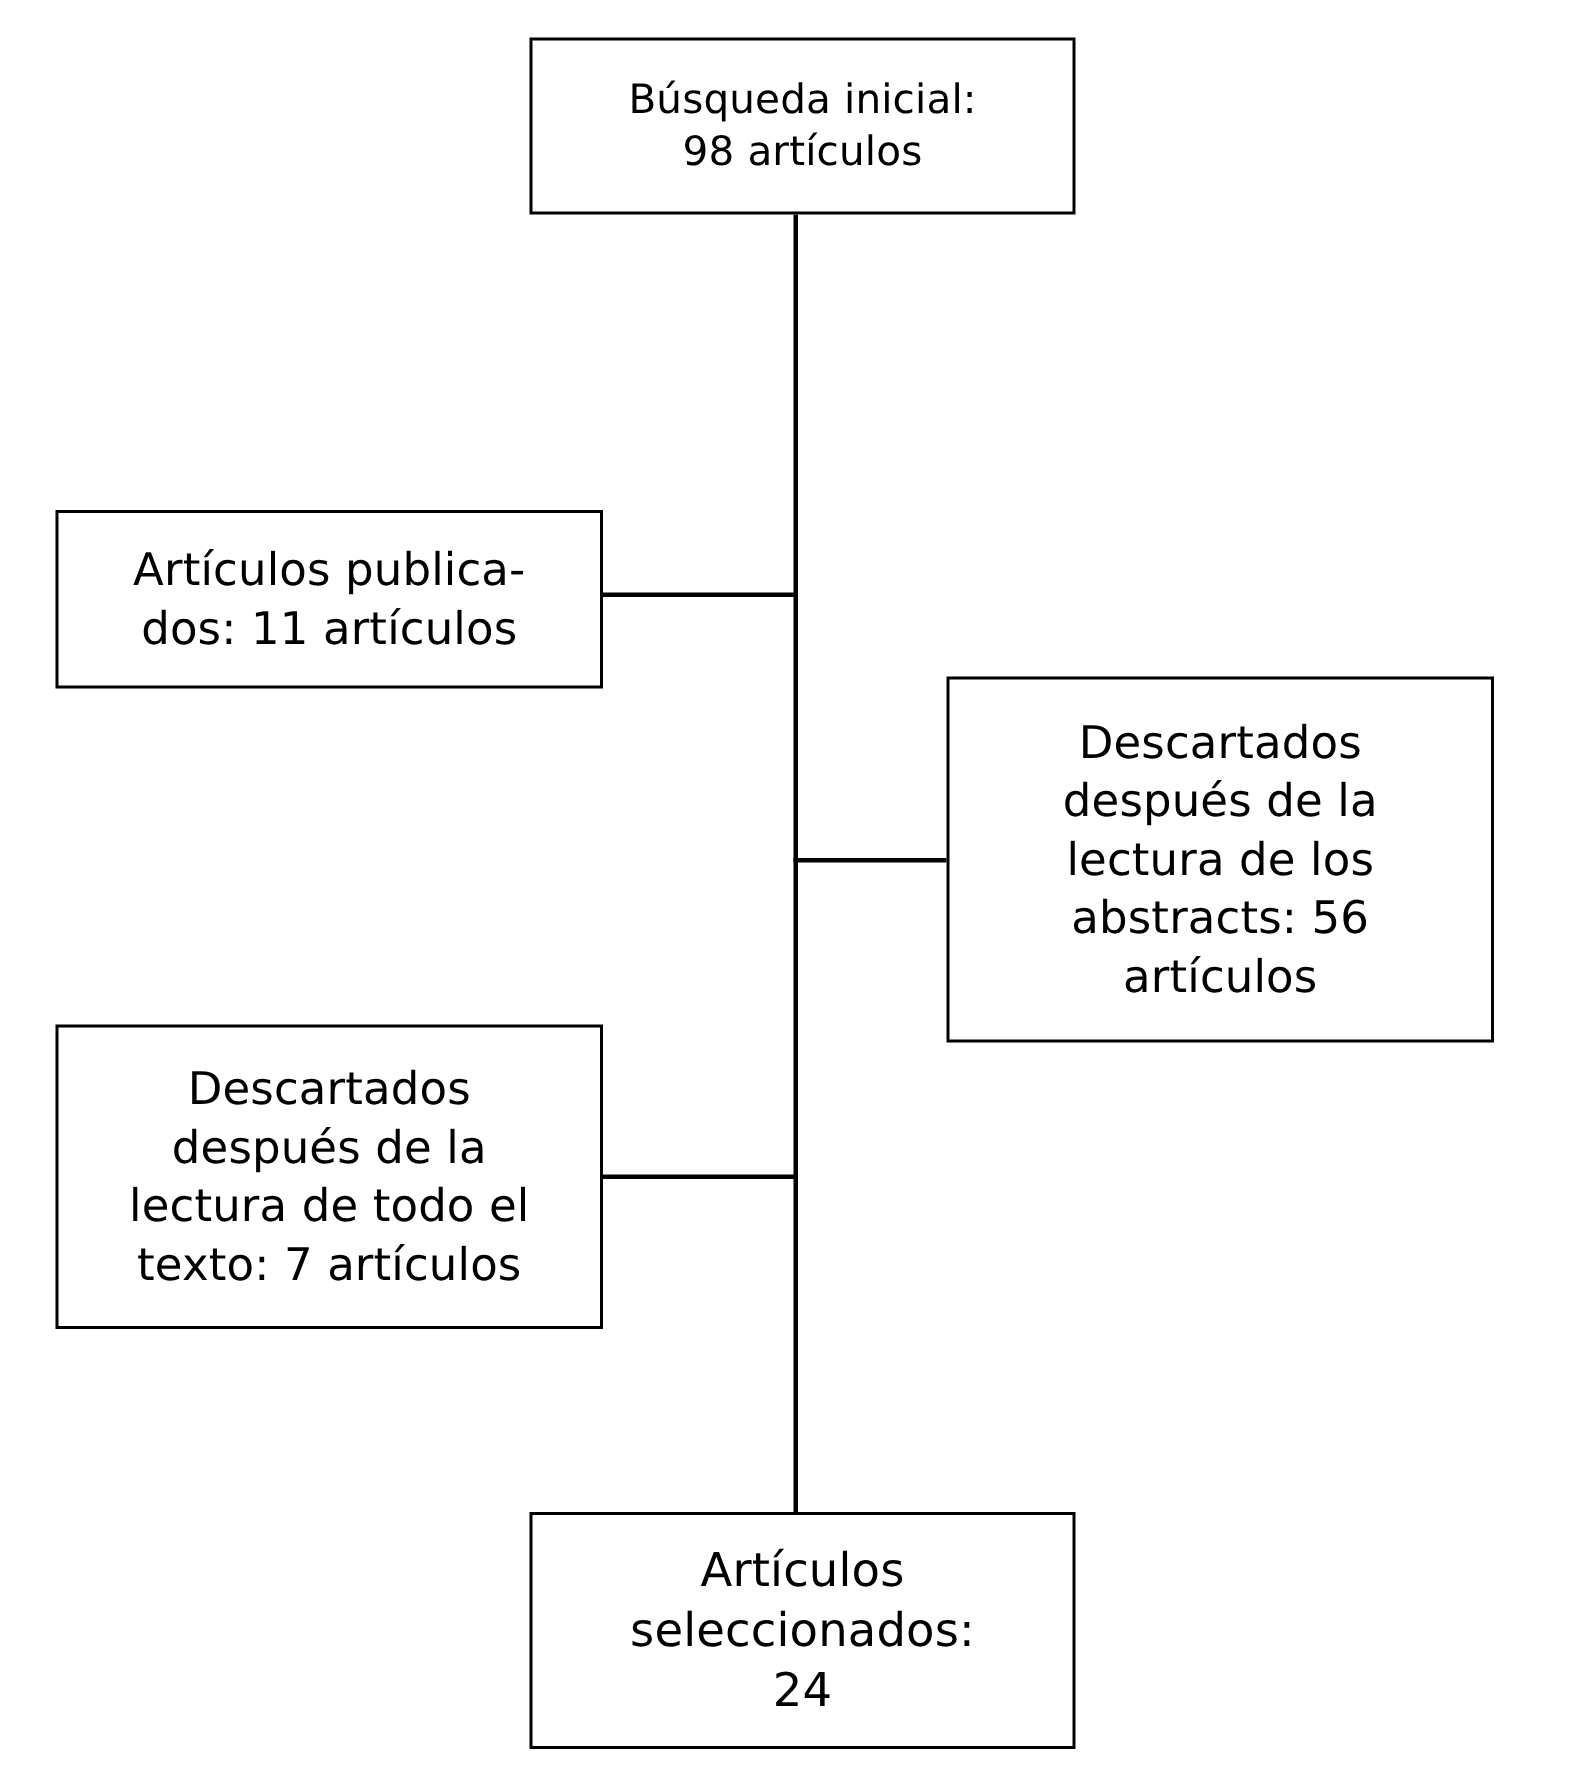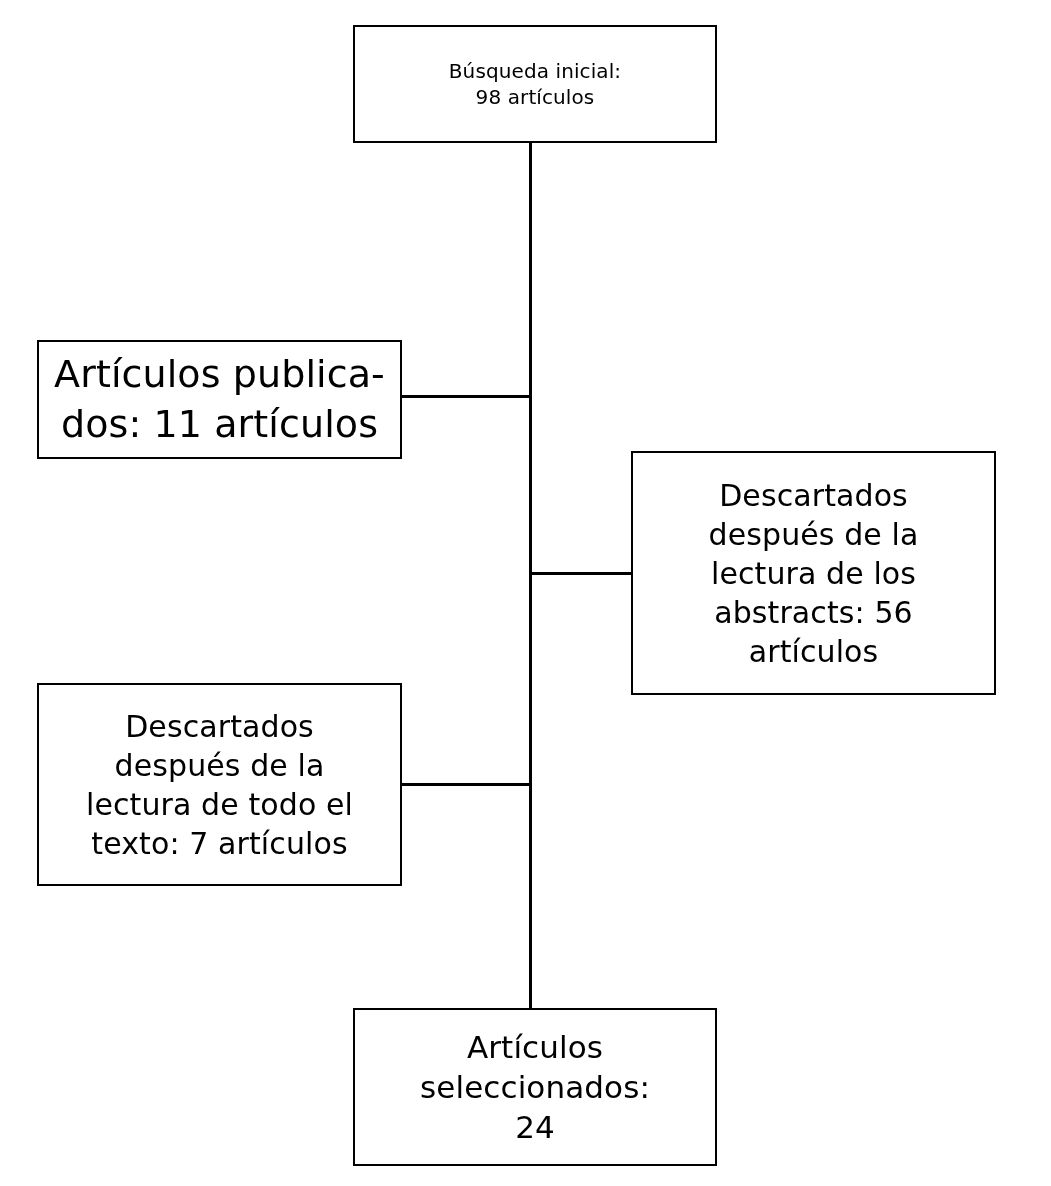--- a/index.html
+++ b/index.html
@@ -36,26 +36,26 @@
     padding: 0 6px;
     box-sizing: border-box;
     white-space: pre-line;
     line-height: 1.30;
     letter-spacing: 0.1px;
   }
   
   #node-initial-search {
     left: 353px;  top: 25px;
     width: 364px; height: 118px;
-    font-size: 20px;
+    font-size: 27px;
   }
   #node-published-articles {
     left: 37px;   top: 340px;
     width: 365px; height: 119px;
-    font-size: 38px;
+    font-size: 30px;
   }
   #node-discarded-abstracts {
     left: 631px;  top: 451px;
     width: 365px; height: 244px;
     font-size: 30px;
   }
   #node-discarded-fulltext {
     left: 37px;   top: 683px;
     width: 365px; height: 203px;
     font-size: 30px;

